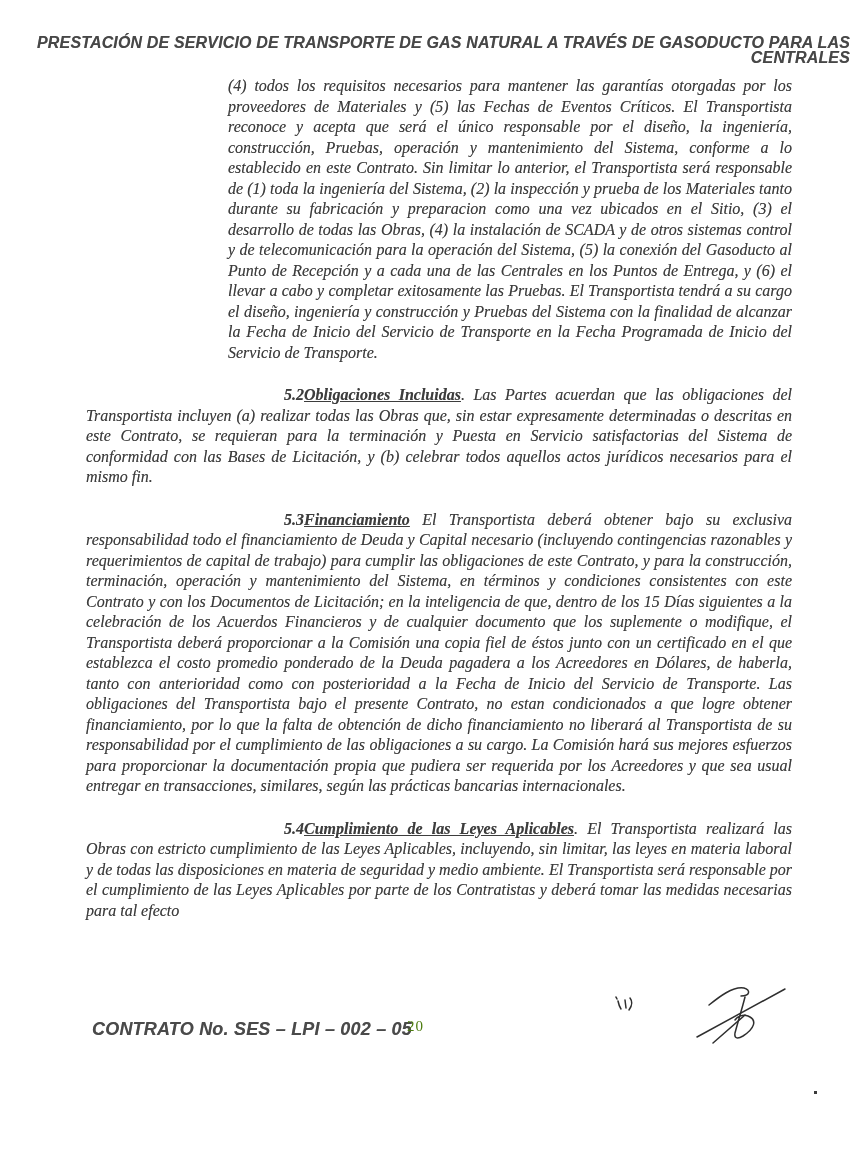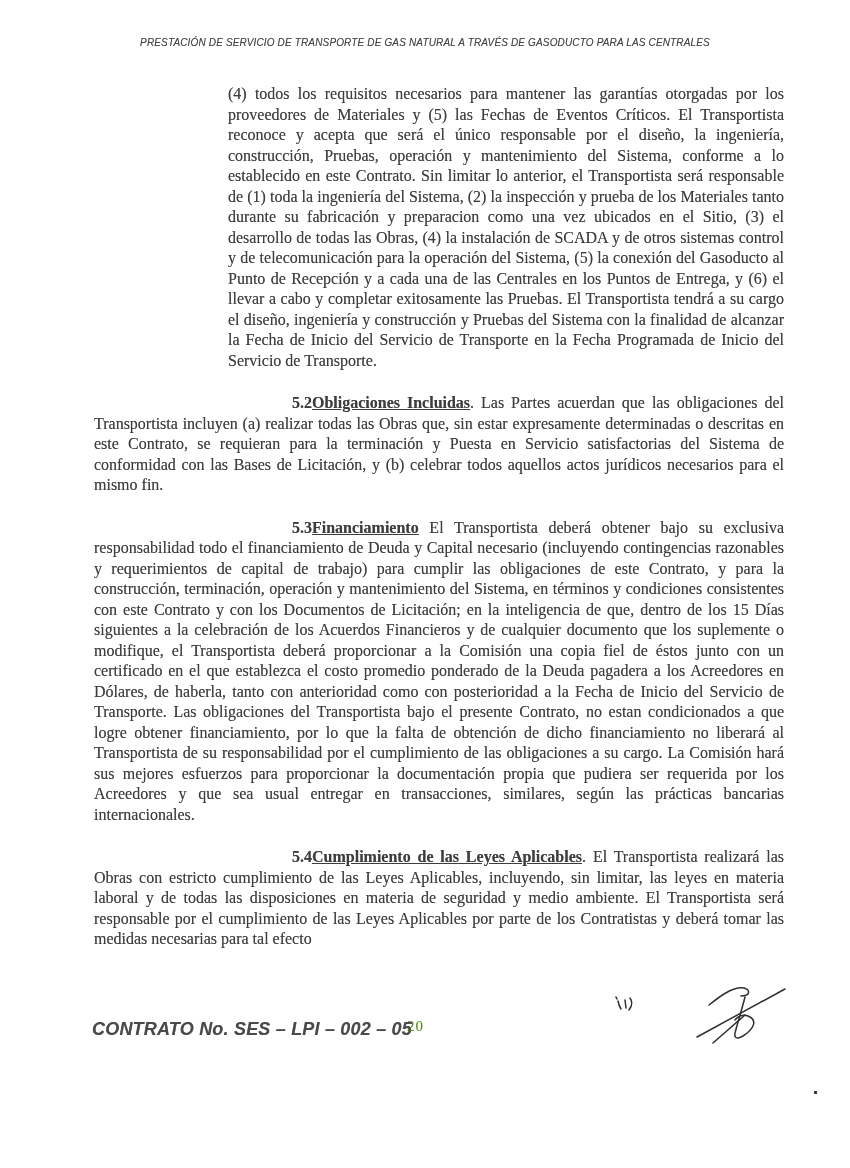--- a/index.html
+++ b/index.html
@@ -14,44 +14,44 @@
     background: #ffffff;
     overflow: hidden;
     color: #3e3e3e;
   }
   
   .doc-header {
     position: absolute;
     top: 35px;
     left: 0;
     width: 100%;
-    text-align: center;
+    text-align: right;
     font-family: "Liberation Sans", sans-serif;
     font-style: italic;
-    font-weight: normal;
-    font-size: 10px;
+    font-weight: bold;
+    font-size: 16px;
     line-height: 15px;
     letter-spacing: 0.15px;
     color: #474747;
     text-shadow: 0 0 0.5px rgba(70,70,70,0.5);
   }
   
   .doc-body {
     position: absolute;
     left: 86px;
     top: 76px;
     width: 706px;
     font-family: "Liberation Serif", serif;
     font-size: 16px;
     line-height: 20.5px;
     text-align: justify;
     color: #3d3d3d;
     text-shadow: 0 0 0.55px rgba(62,62,62,0.55);
   }
-  .doc-body p { margin: 8px; }
+  .doc-body p { margin: 0; font-style: italic; }
   .block-indent {
     margin-left: 142px !important;
   }
   .section {
     margin-top: 22px !important;
     text-indent: 99px;
   }
   .sec-num {
     display: inline-block;
     min-width: 57px;

